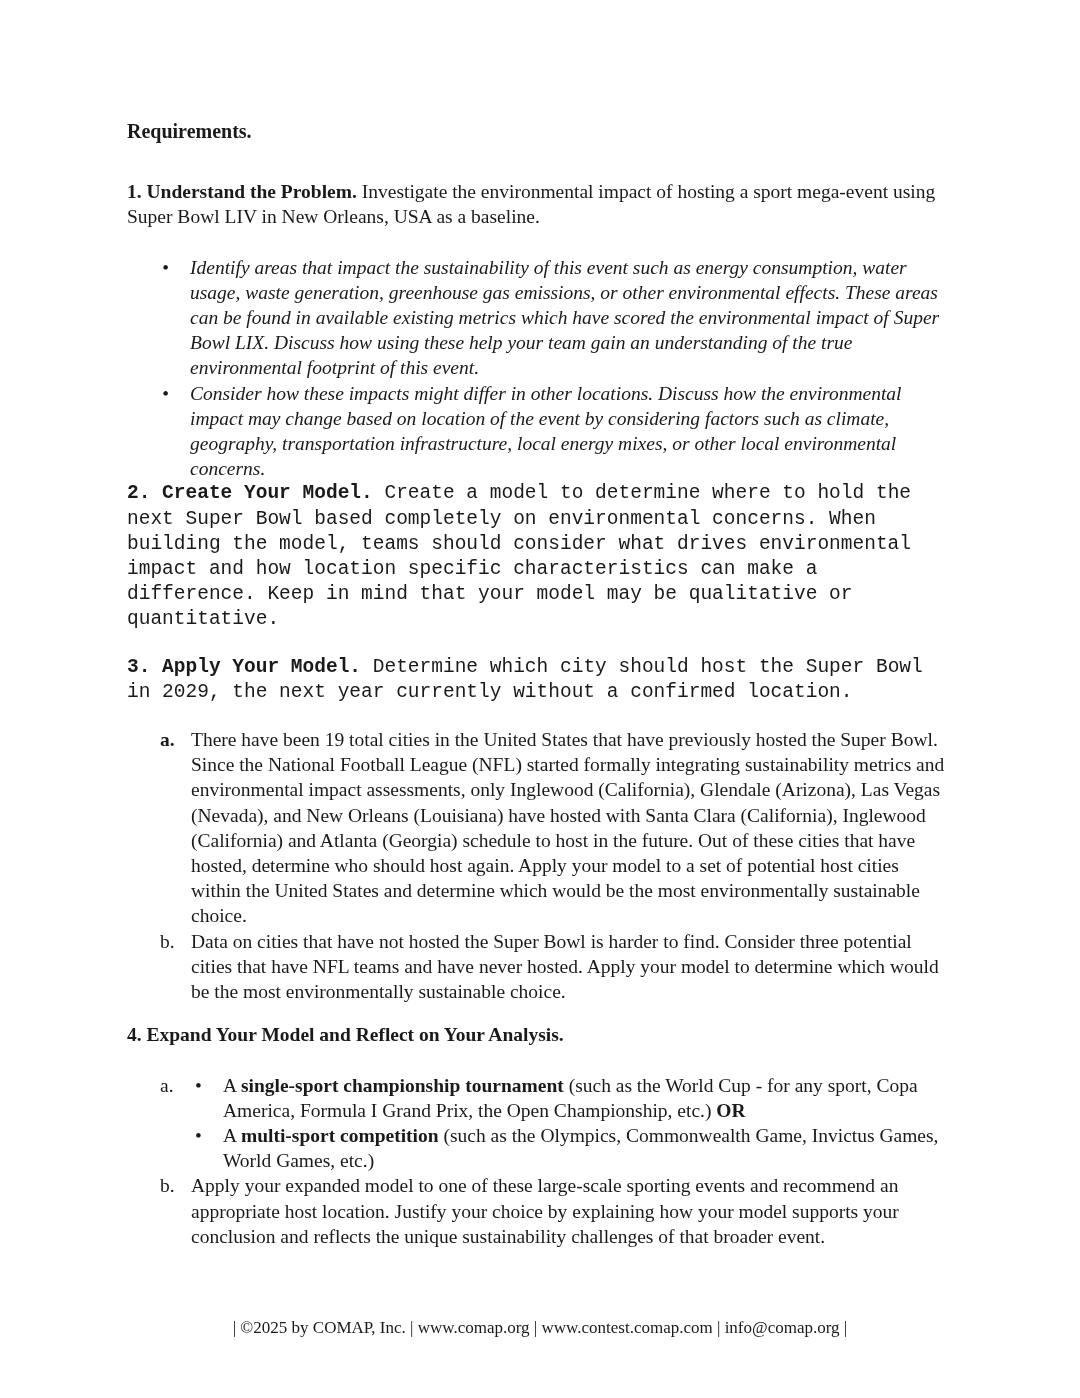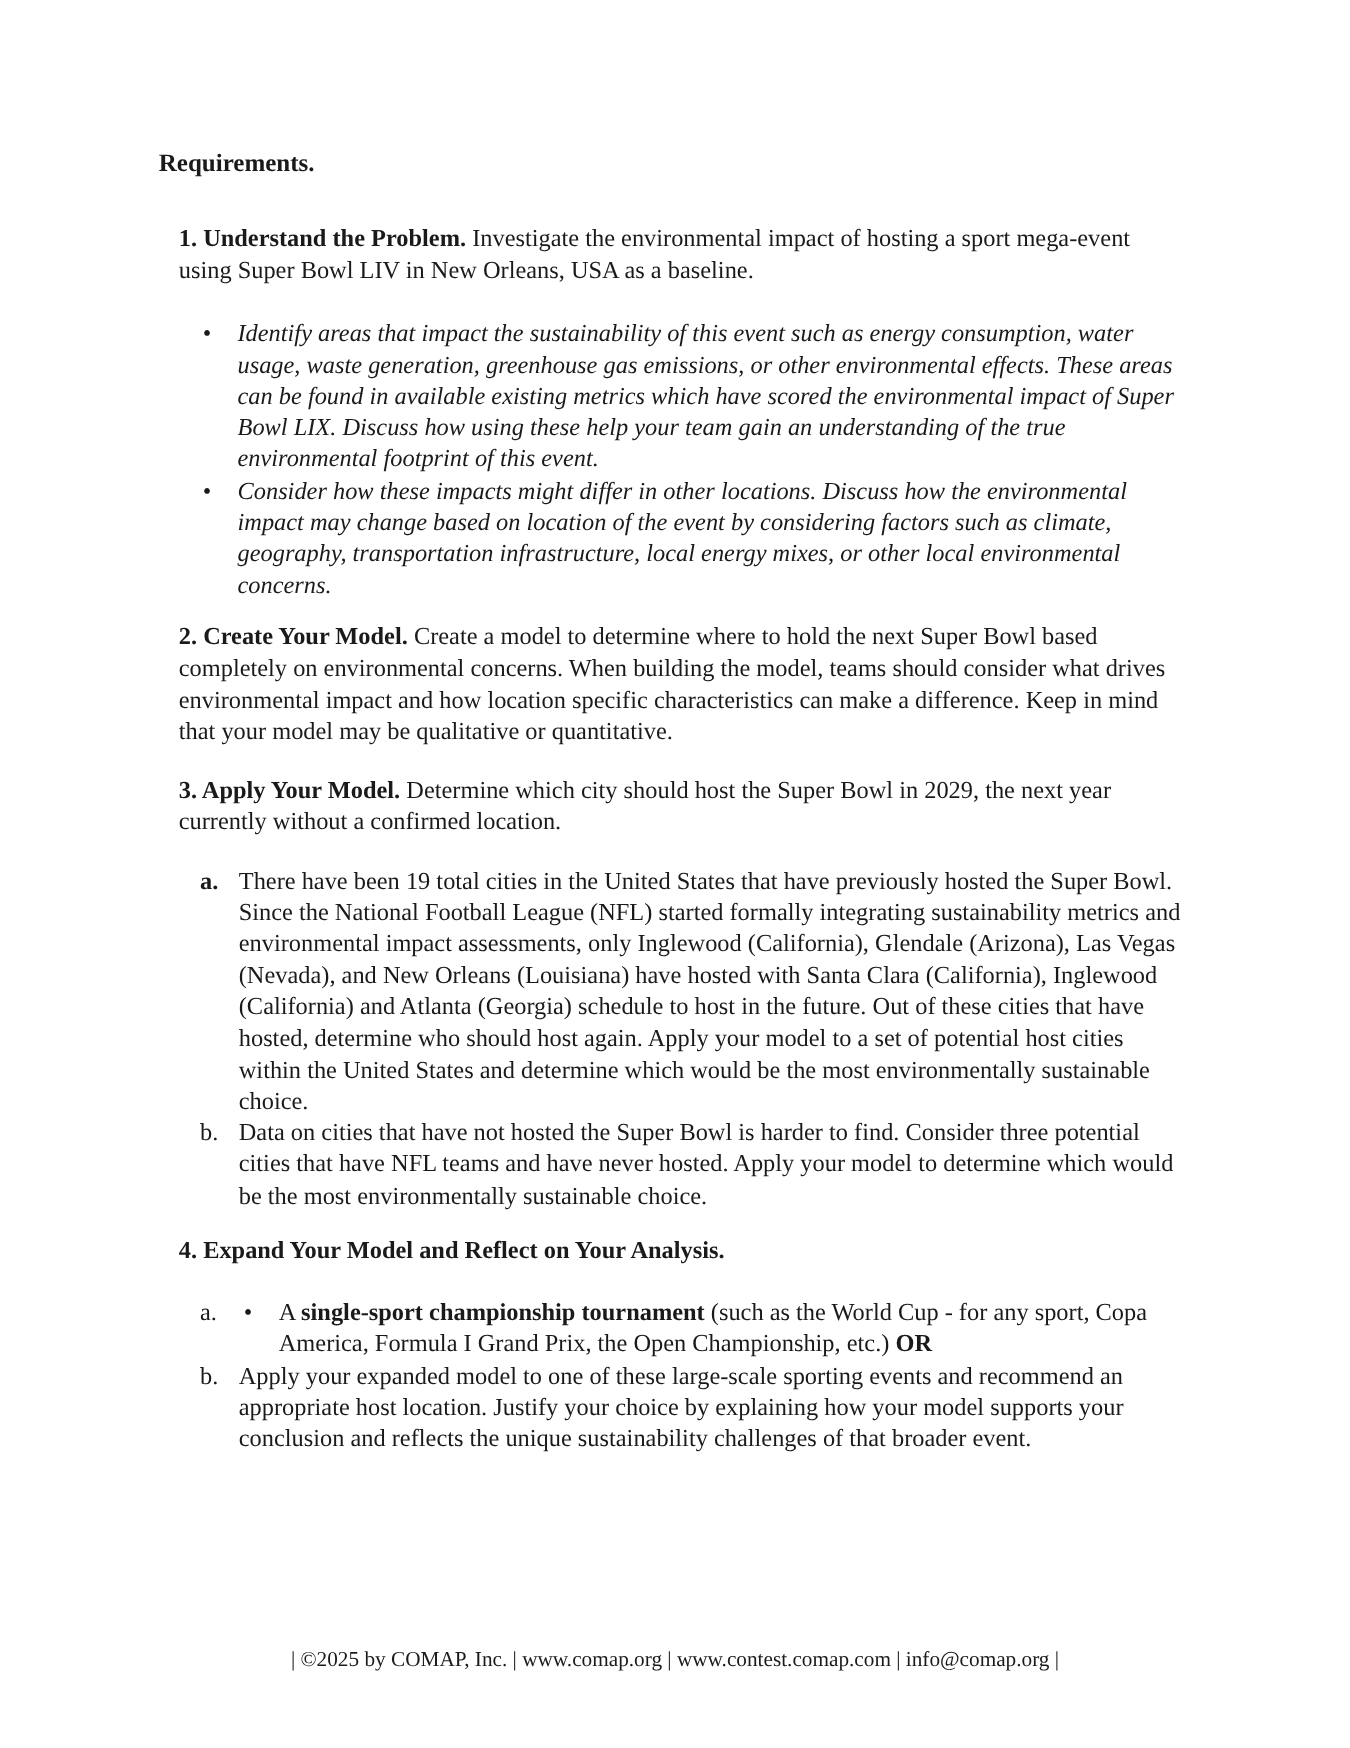--- a/index.html
+++ b/index.html
@@ -22,23 +22,23 @@
     width: 823px;
     font-size: 19.5px;
     line-height: 25.2px;
     text-align: left;
   }
   .title {
     font-size: 20px;
     font-weight: bold;
     margin: 0 0 35px 0;
   }
-  .para { margin: 16px; }
+  .para { margin: 0; }
   .mb25 { margin-bottom: 25px; }
-  .mb22 { margin-bottom: 22px; }
+  .mb22 { margin-bottom: 22px; font-family: Liberation Mono, monospace; }
   .mb20 { margin-bottom: 20px; font-style: italic; }
   .mb18 { margin-bottom: 18px; }
   strong, .bold { font-weight: bold; }
 
   .blist { margin: 0; }
   .blist-item {
     position: relative;
     padding-left: 63px;
   }
   .bullet {
@@ -107,20 +107,24 @@
   <p class="para mb25"><strong>4. Expand Your Model and Reflect on Your Analysis.</strong></p>
 
   <div>
     <div class="row row-letter">
       <span class="lbl">a.</span>
     </div>
     <div class="row row-sub">
       <span class="bullet"></span>
       <span><span>A </span><strong>single-sport championship tournament</strong><span> (such as the World Cup - for any sport, Copa America, Formula I Grand Prix, the Open Championship, etc.) </span><strong>OR</strong></span>
     </div>
+    <div class="row row-sub">
+      <span class="bullet"></span>
+      <span><span>A </span><strong>multi-sport competition</strong><span> (such as the Olympics, Commonwealth Game, Invictus Games, World Games, etc.)</span></span>
+    </div>
     <div class="row row-letter">
       <span class="lbl">b.</span>
       <span>Apply your expanded model to one of these large-scale sporting events and recommend an appropriate host location. Justify your choice by explaining how your model supports your conclusion and reflects the unique sustainability challenges of that broader event.</span>
     </div>
   </div>
 
 </div>
 
 <div class="footer">| ©2025 by COMAP, Inc. | www.comap.org | www.contest.comap.com | info@comap.org |</div>
 

